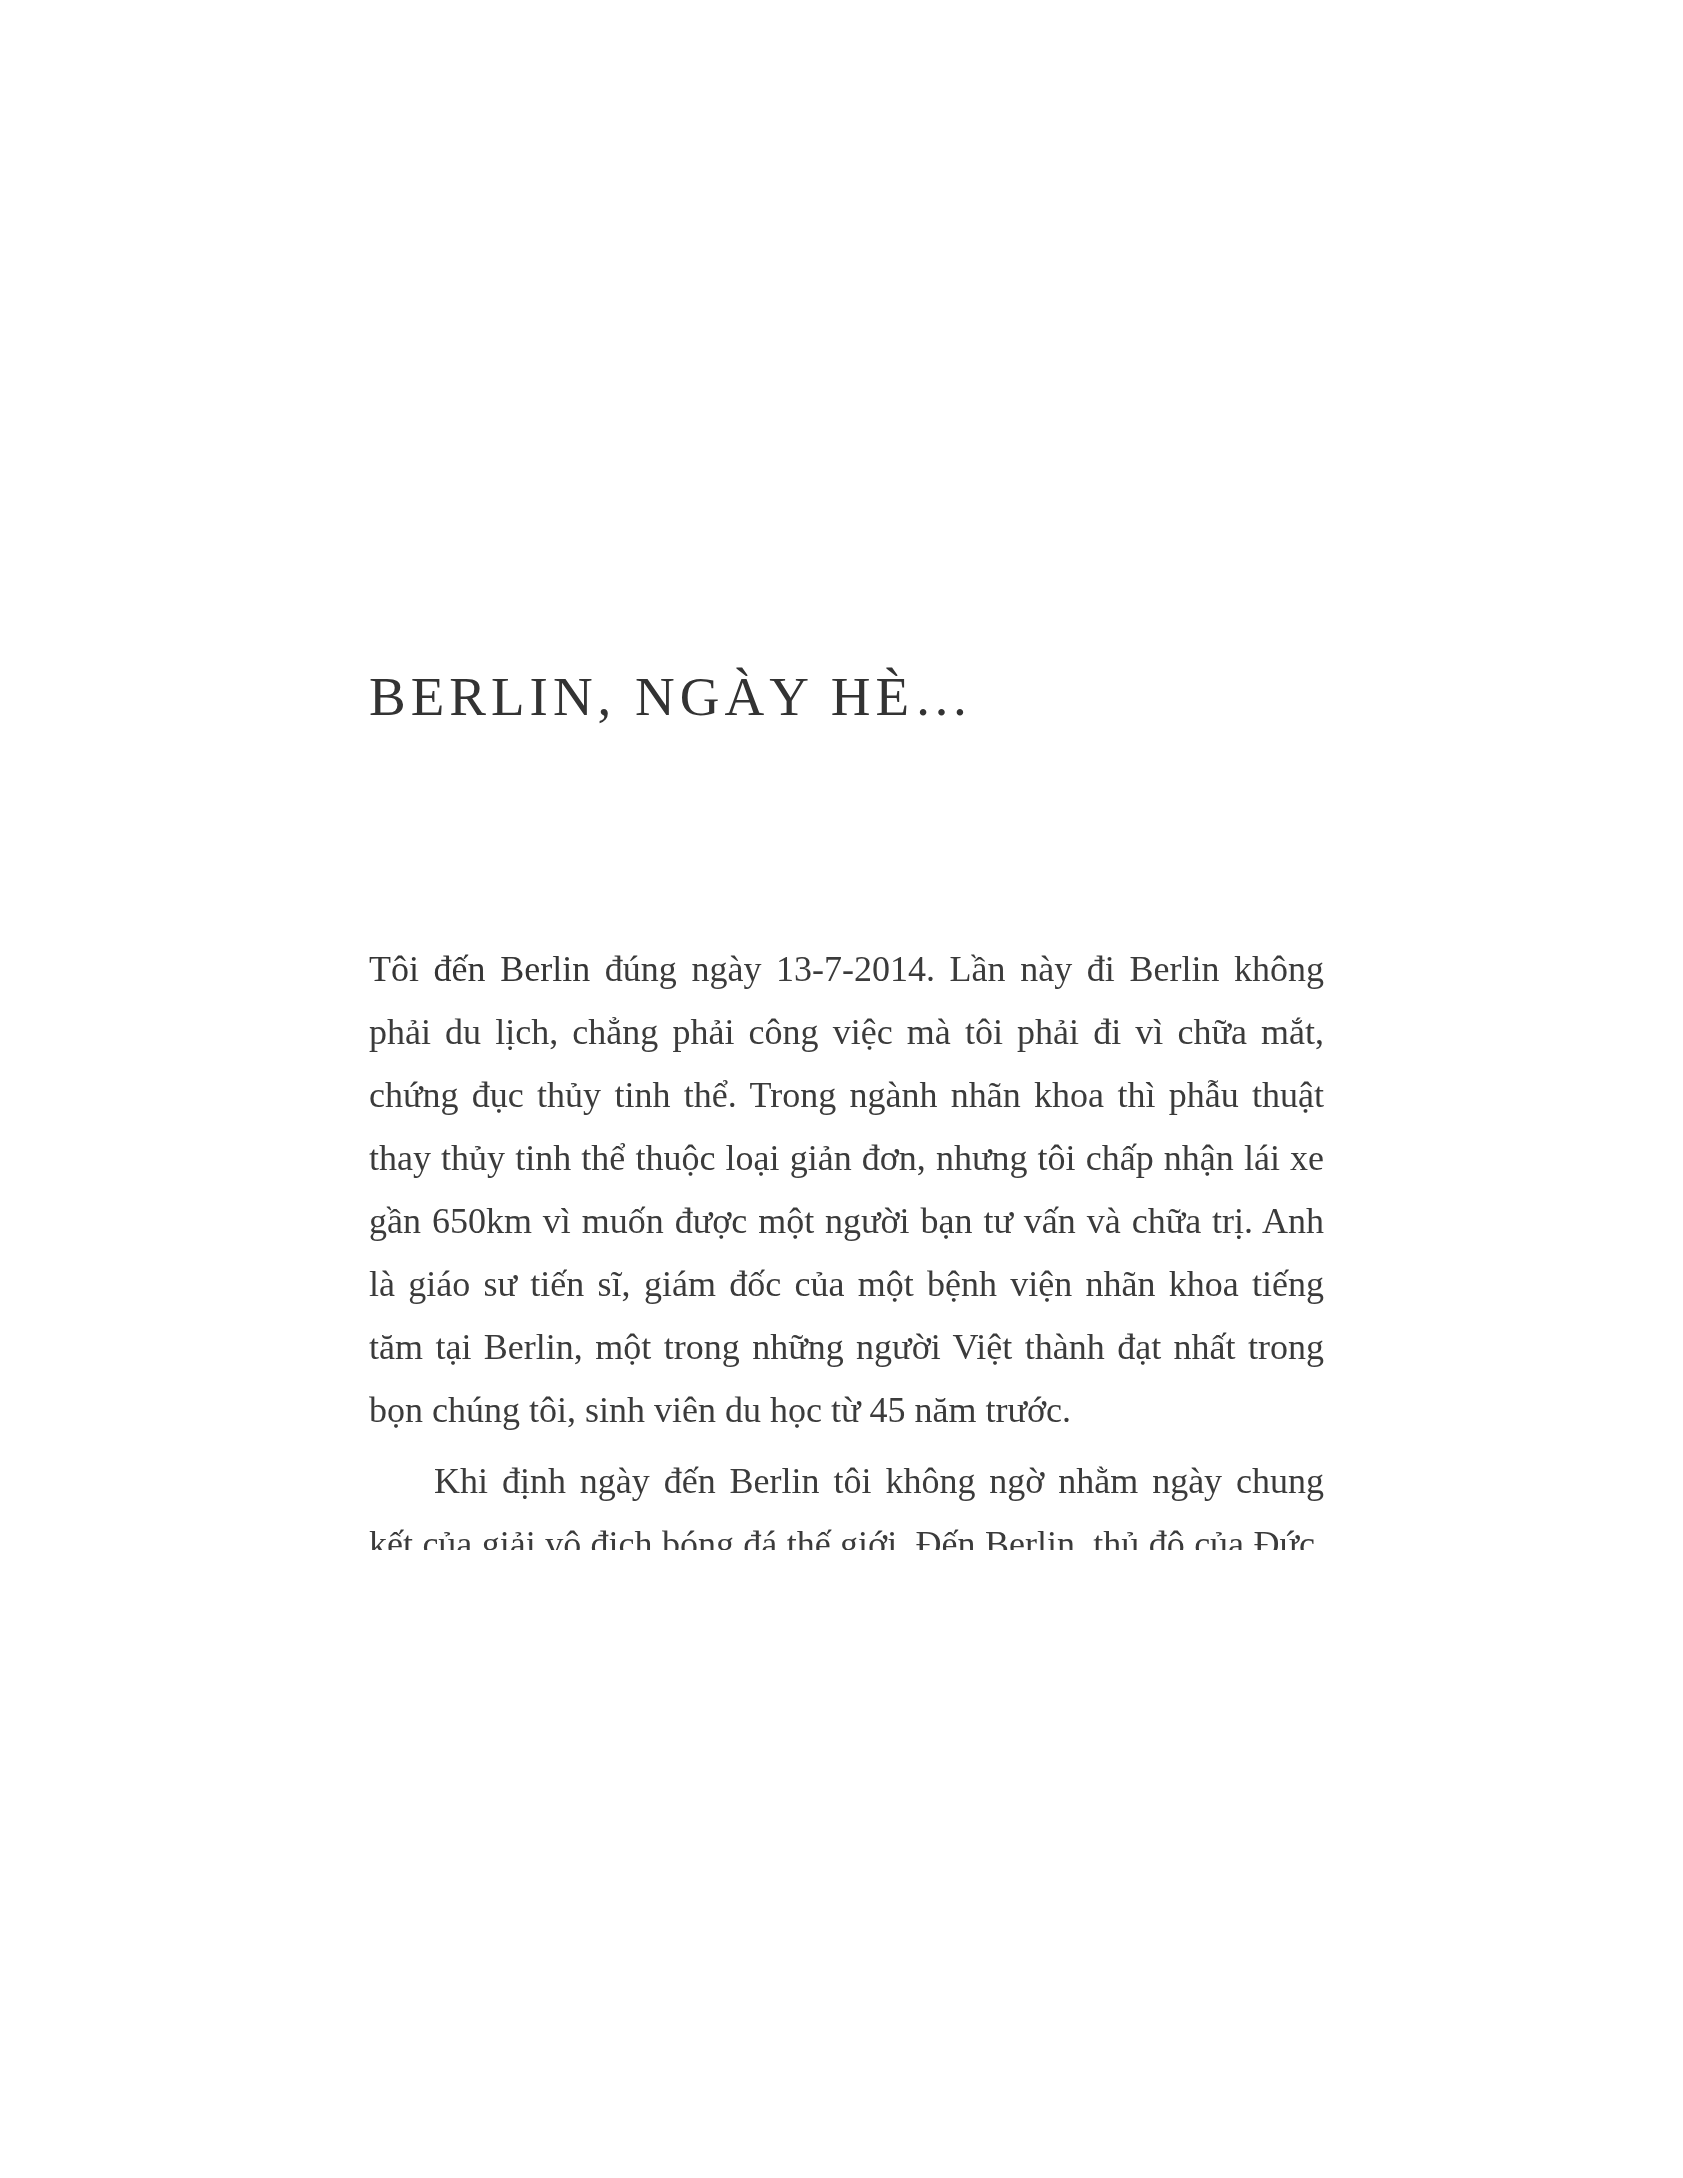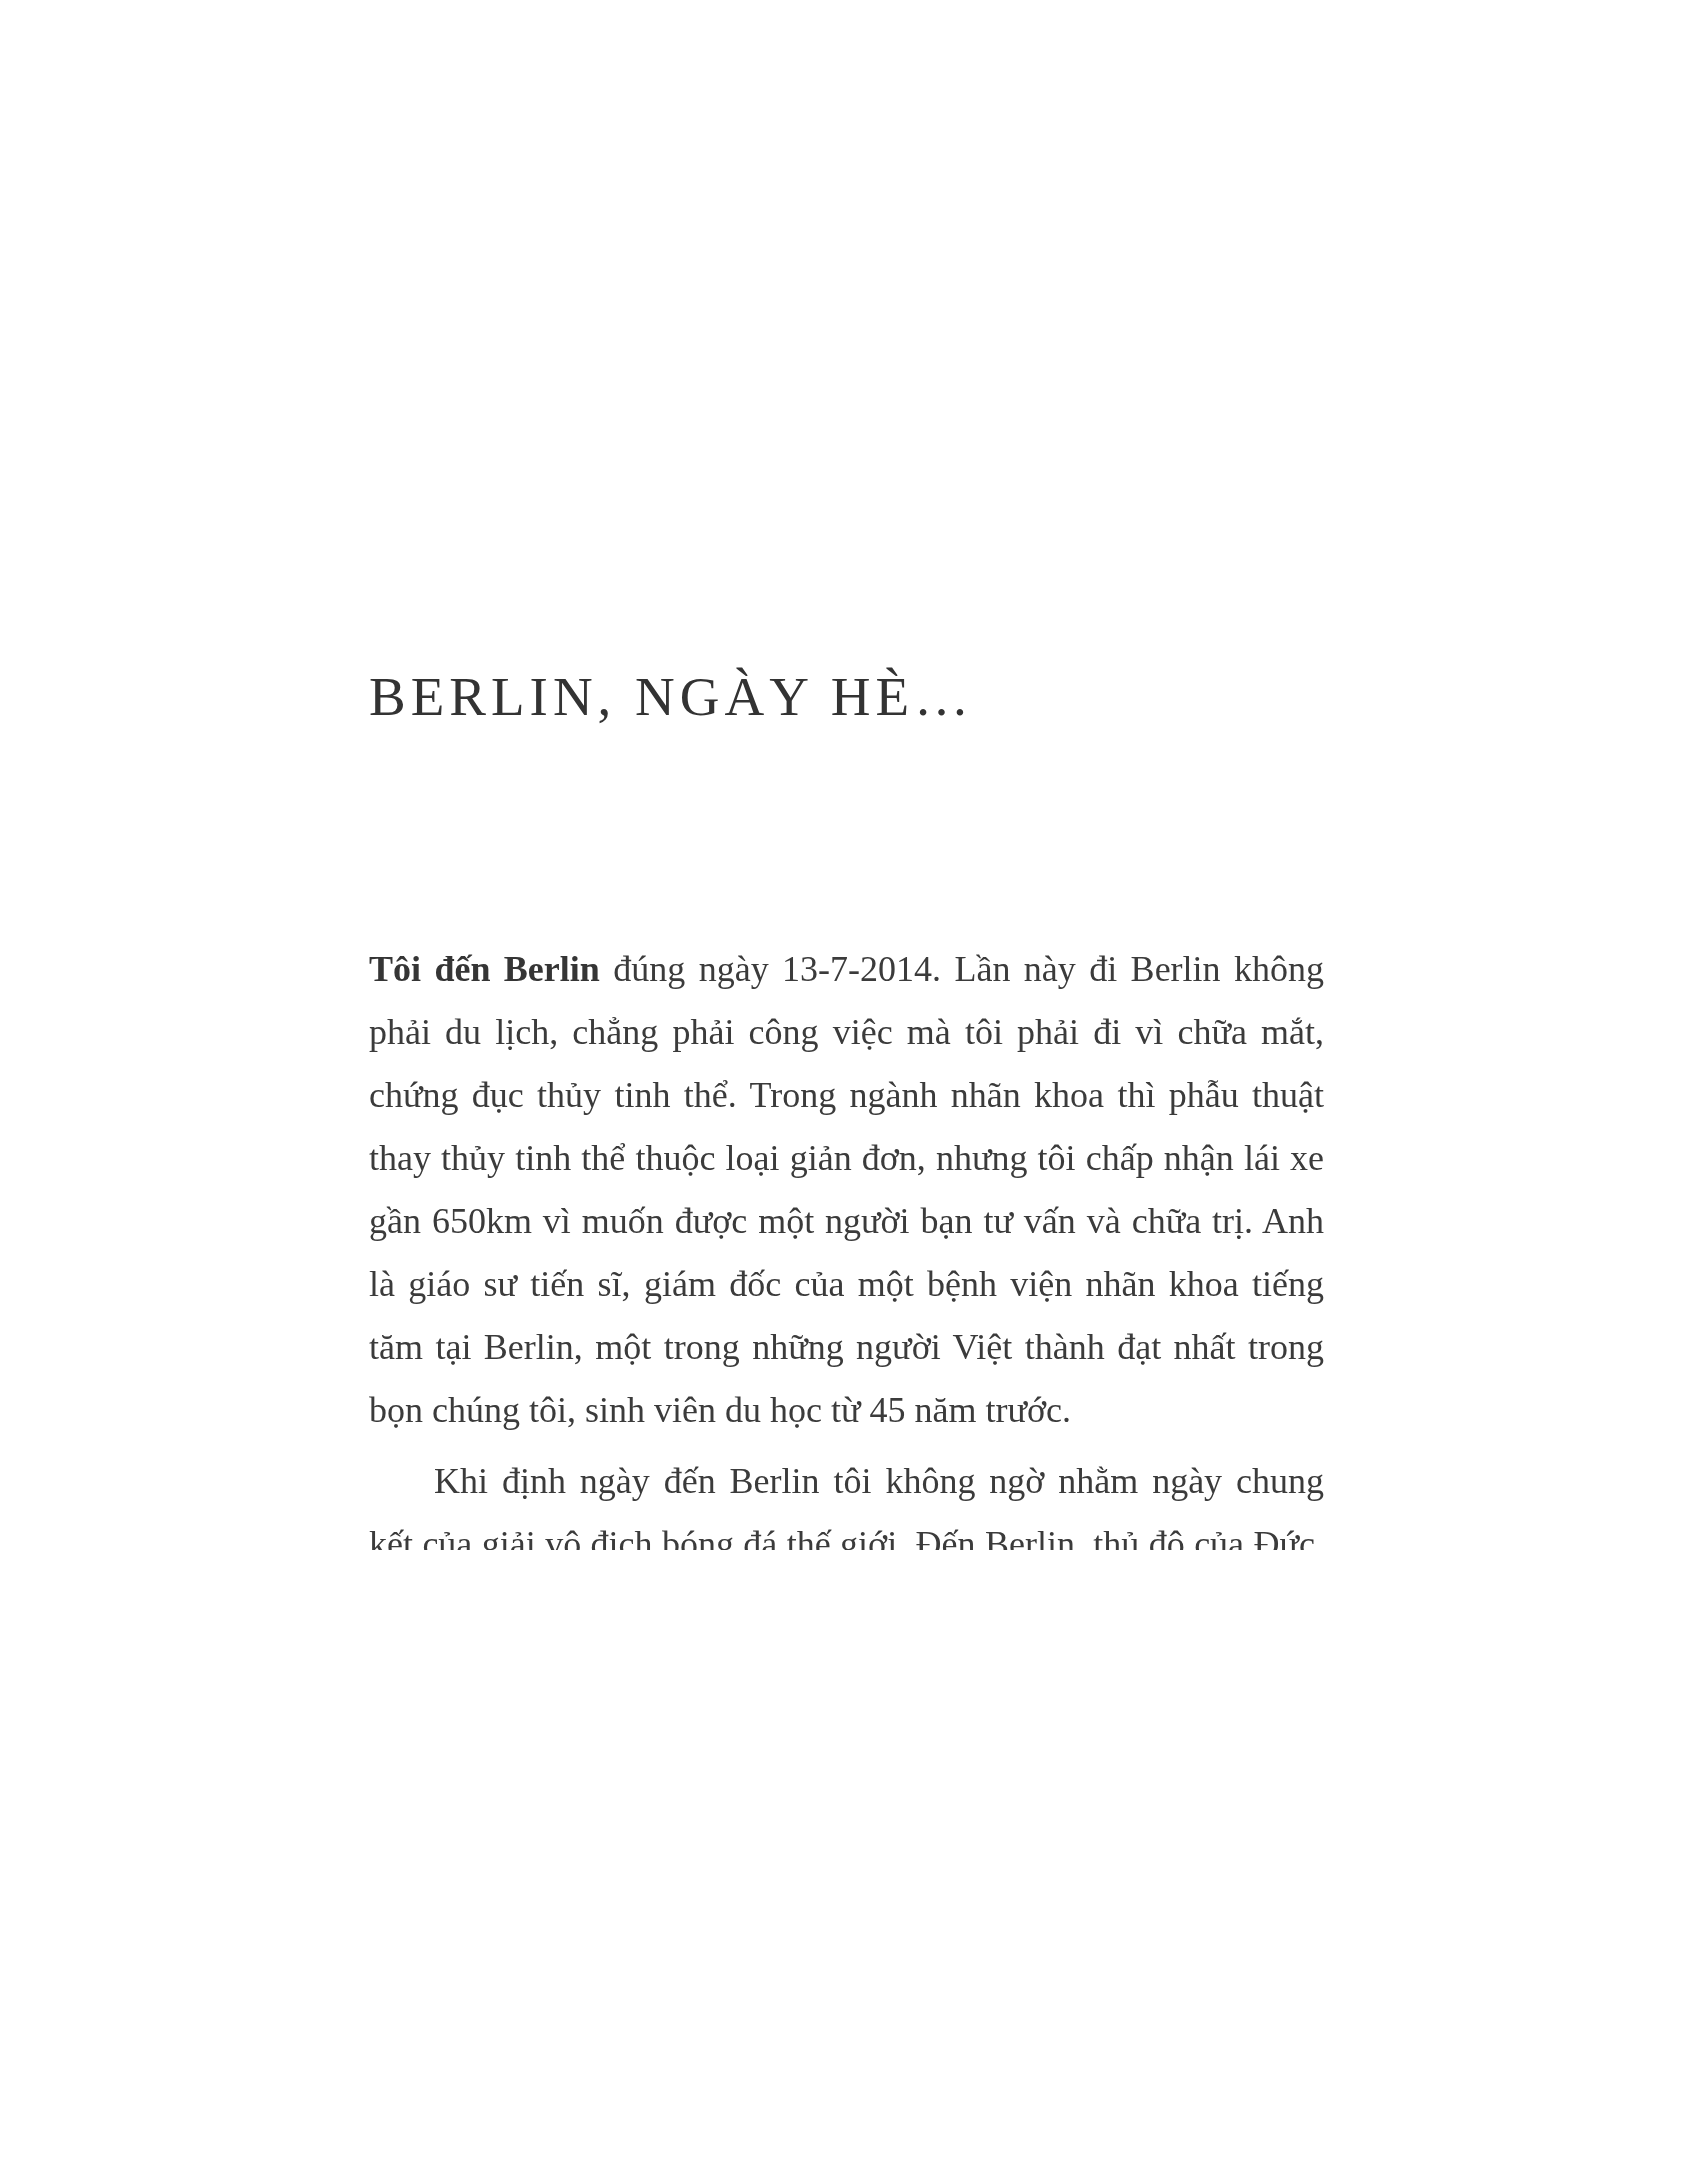--- a/index.html
+++ b/index.html
@@ -49,21 +49,21 @@
   .para + .para {
     margin-top: 8px;
     font-family: Liberation Serif, serif;
   }
 
   .para.indent {
     text-indent: 65px;
   }
 
   .para strong {
-    font-weight: 700;
+    font-weight: 400;
     color: #353535;
   }
 
   .page-footer {
     position: absolute;
     left: 369px;
     top: 1933px;
     width: 955px;
     text-align: left;
     font-size: 27px;

